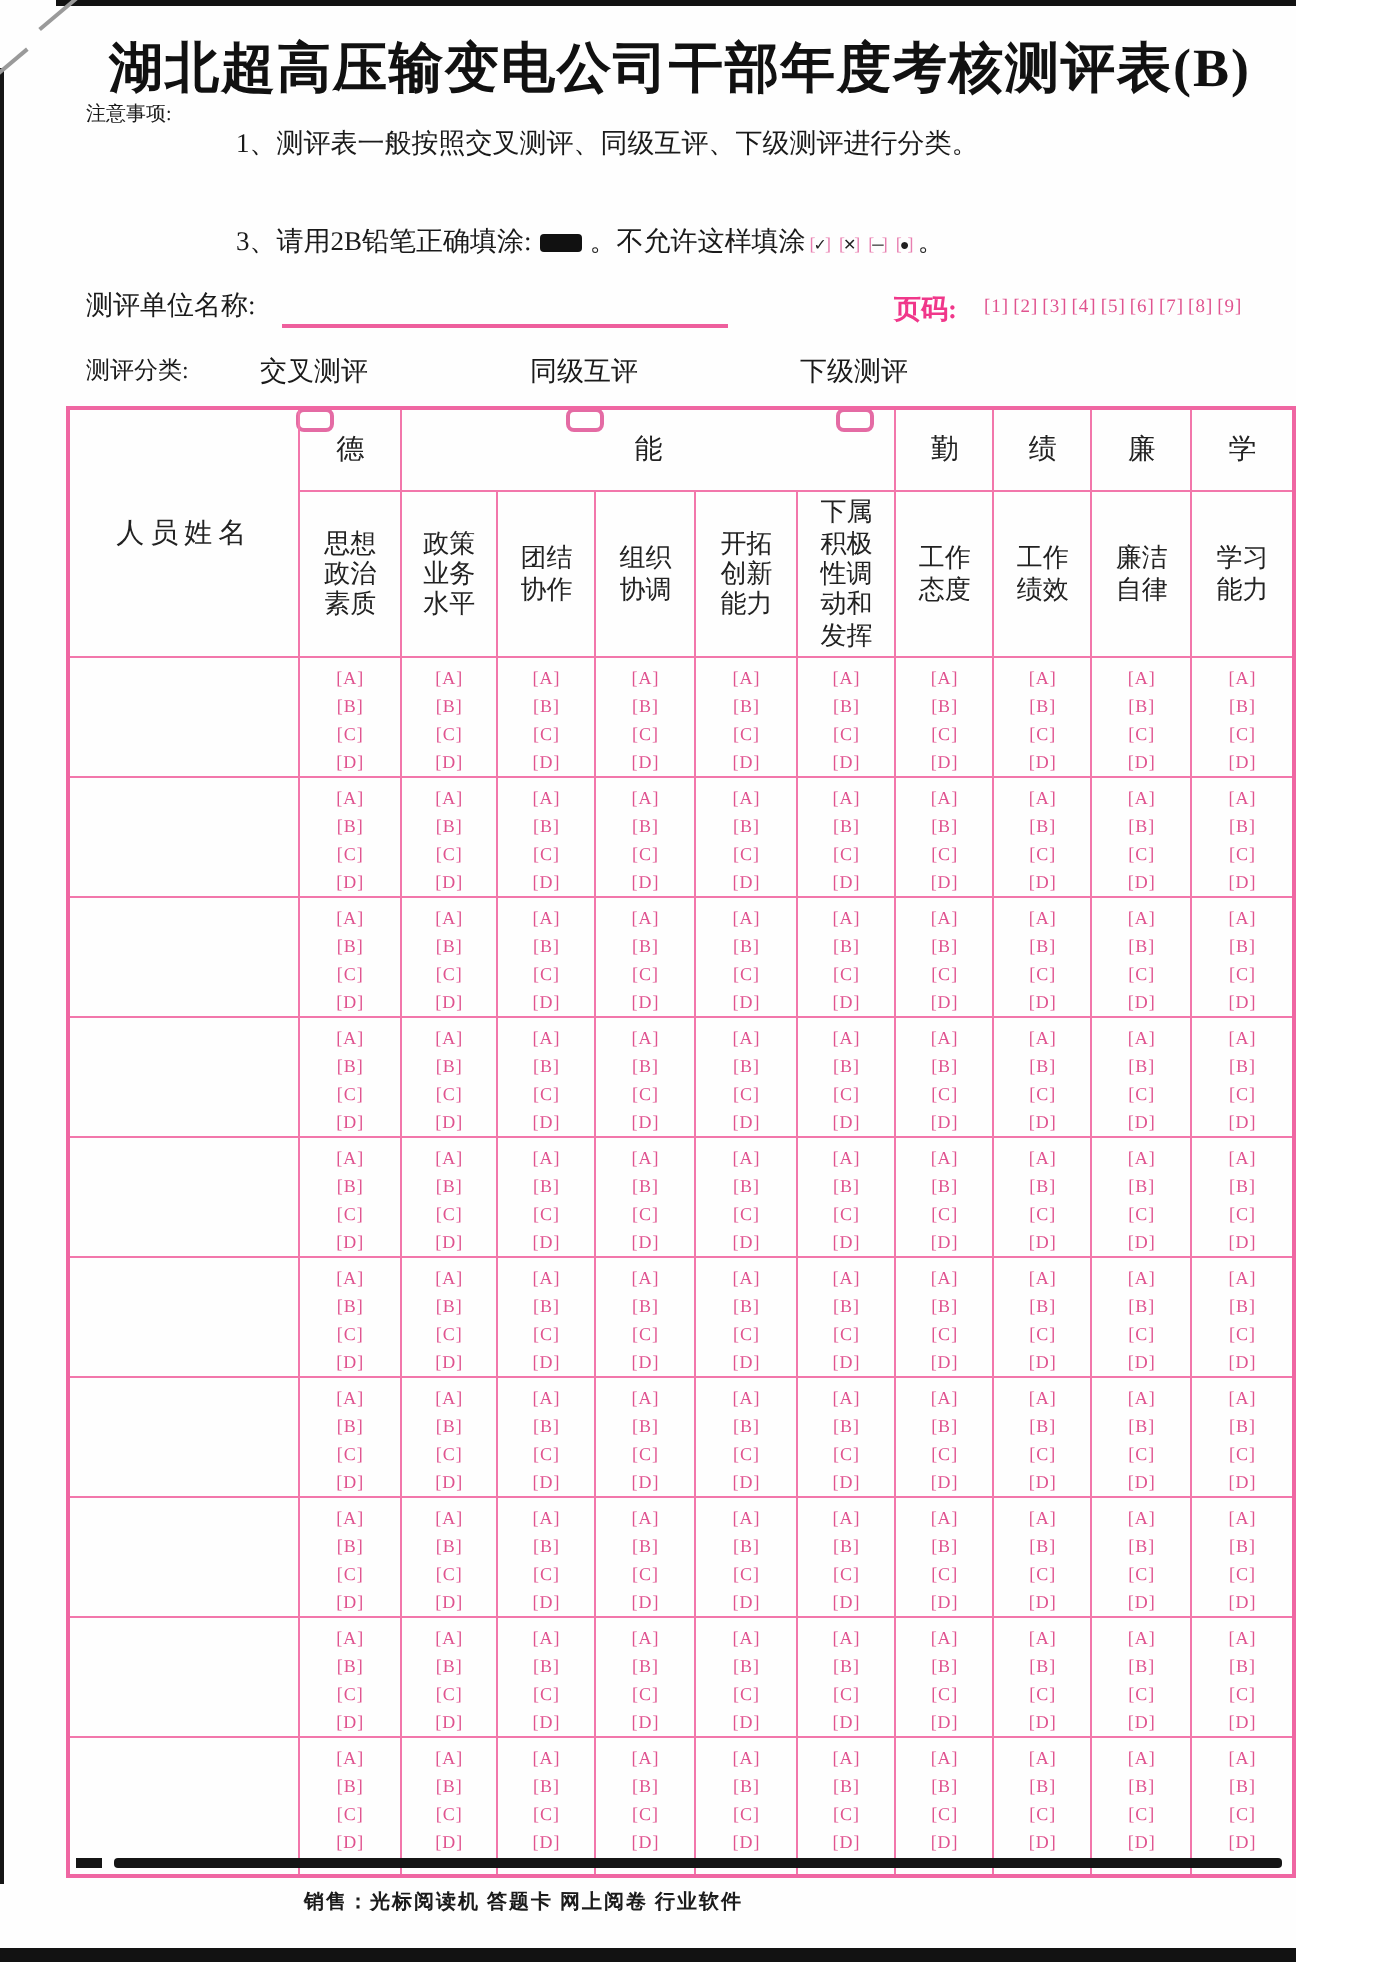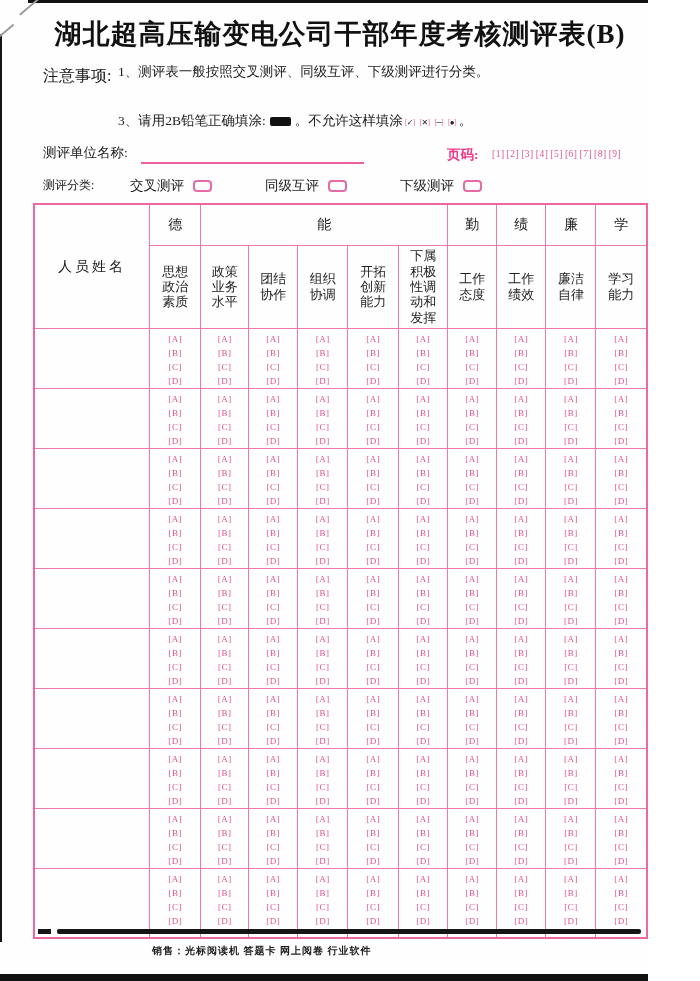--- a/index.html
+++ b/index.html
@@ -14,38 +14,38 @@
   .right-edge-bottom{position:absolute;left:697px;top:852px;width:3px;height:129px;background:#141414;}
   .right-accent-bottom{position:absolute;left:694px;top:887px;width:6px;height:60px;background:#f51b8d;}
   .bottom-edge{position:absolute;left:0;top:974px;width:700px;height:7px;background:#121212;}
   .corner-cut1{position:absolute;left:17px;top:6px;width:24px;height:2px;background:#9a9a9a;transform:rotate(-40deg);}
   .corner-cut2{position:absolute;left:-4px;top:30px;width:20px;height:2px;background:#9a9a9a;transform:rotate(-40deg);}
   .tmark{position:absolute;left:671px;width:21px;height:8px;background:#111;border-radius:1px;}
 
   
   .title{position:absolute;left:0;top:16px;width:680px;text-align:center;
          font-size:27px;font-weight:bold;letter-spacing:1px;color:#111;}
-  .note-label{position:absolute;left:43px;top:66px;font-size:16px;}
+  .note-label{position:absolute;left:43px;top:50px;font-size:10px;}
   .note-line{position:absolute;left:118px;font-size:13.5px;white-space:nowrap;}
   .nl1{top:63px;} .nl2{top:88px;} .nl3{top:112px;}
   .opt-inline{color:#e0538f;font-size:10px;letter-spacing:1px;margin:0 4px;}
   .fill-sample{display:inline-block;width:21px;height:9px;background:#111;border-radius:2px;
                margin:0 4px;vertical-align:-1px;}
   .wmark{display:inline-block;margin:0 2px;font-size:9px;position:relative;}
   .wmark .wb{color:#e87fb0;}
   .wmark .wg{color:#222;font-size:8px;margin:0 -1px;}
 
   
   .unit-label{position:absolute;left:43px;top:144px;font-size:13.5px;}
   .unit-line{position:absolute;left:141px;top:162px;width:223px;height:2px;background:#ee5f9d;}
   .pageno-label{position:absolute;left:447px;top:146px;font-size:13.5px;font-weight:bold;color:#f0378a;}
   .page-bubbles{position:absolute;left:492px;top:149px;font-size:9.5px;color:#e0538f;
                 display:flex;gap:2px;letter-spacing:0.5px;}
   .cat-label{position:absolute;left:43px;top:177px;font-size:12px;}
-  .cat-item{position:absolute;top:177px;font-size:13.5px;display:inline-flex;align-items:center;gap:9px;}
+  .cat-item{position:absolute;top:177px;font-size:13.5px;display:inline-flex;align-items:center;gap:9px;flex-direction:column;}
   .checkbox{display:inline-block;width:15px;height:8px;border:2px solid #e46ba4;border-radius:4px;background:#fff;}
 
   
   table.eval{position:absolute;left:33px;top:203px;border-collapse:collapse;table-layout:fixed;
              border:2px solid #ef66a2;}
   table.eval th,table.eval td{border:1.5px solid #f277ab;padding:0;}
   .hrow1 th{height:40px;font-size:14px;font-weight:normal;text-align:center;color:#222;}
   .hrow2 th{height:82px;font-size:13px;font-weight:normal;text-align:center;vertical-align:middle;color:#222;}
   .hrow2 th span{display:inline-block;width:27px;line-height:1.18;word-break:break-all;}
   .name-h{font-size:14px;letter-spacing:3px;font-weight:normal;}

